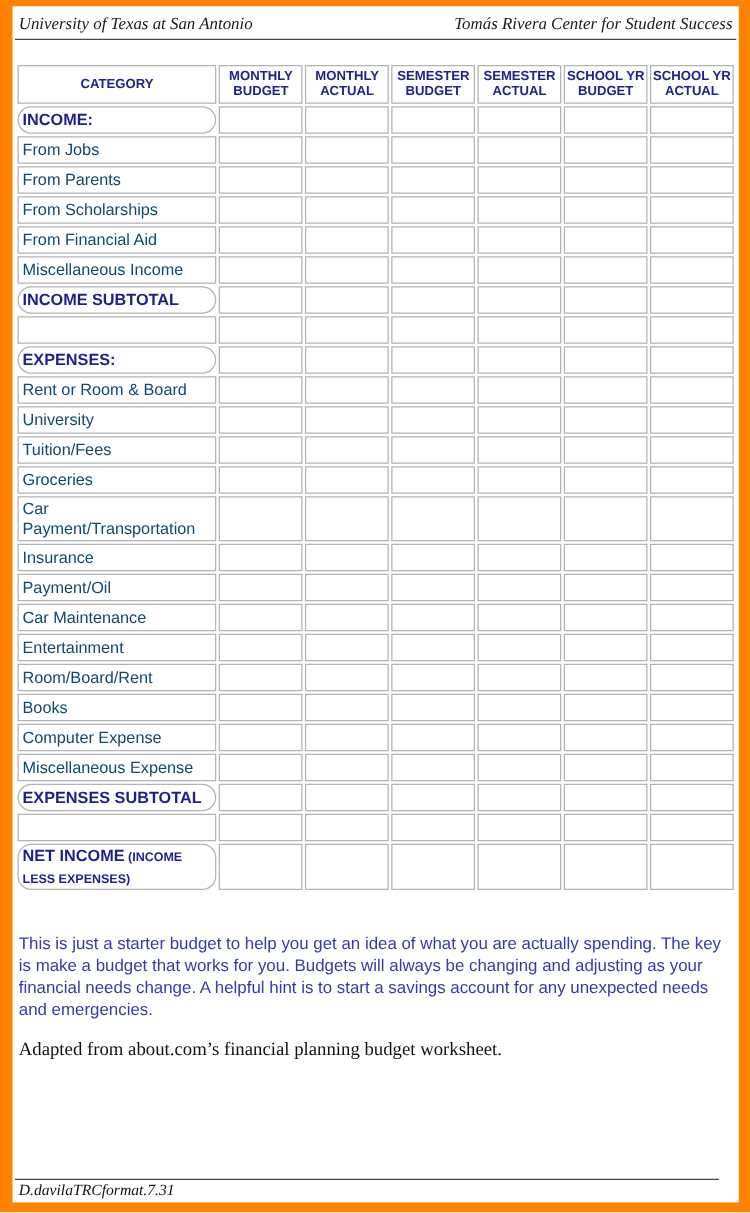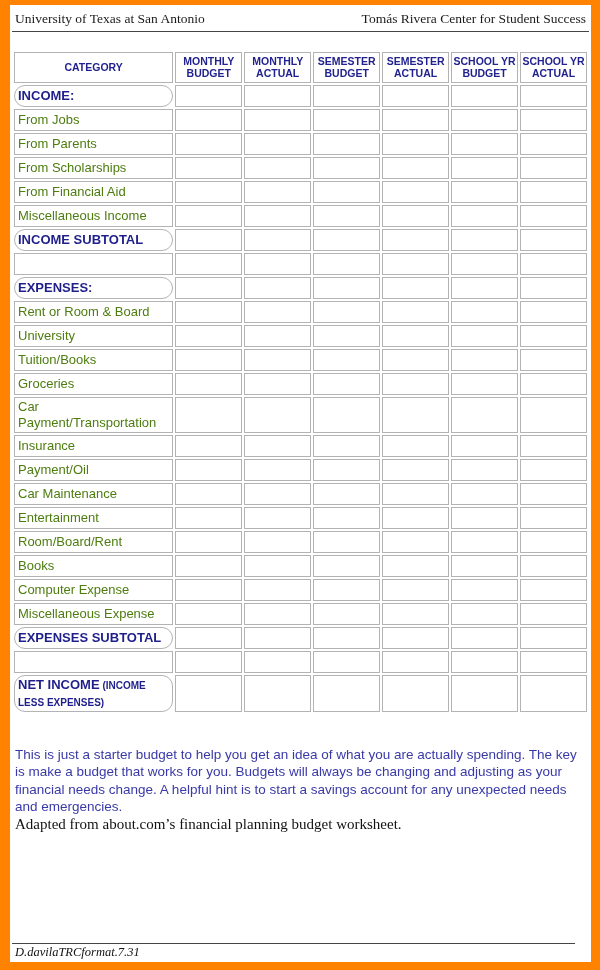--- a/index.html
+++ b/index.html
@@ -21,20 +21,21 @@
     position: absolute;
     inset: 0;
     padding: 3px 2px 0 2px;
   }
 
   .doc-header {
     display: flex;
     justify-content: space-between;
     align-items: baseline;
     font-family: "Liberation Serif", serif;
+    font-style: italic;
     font-size: 13.5px;
     color: #1a1a1a;
     padding: 3px 3px 4px 3px;
     border-bottom: 1px solid #444444;
   }
 
   .title {
     margin: 26px 0 0 0;
     text-align: center;
     font-family: "Liberation Serif", serif;
@@ -62,21 +63,21 @@
     color: #22228E;
     text-align: center;
     line-height: 1.18;
     padding: 2px 1px;
     height: 27px;
   }
   table.budget th.category { width: 157px; }
   table.budget td.value { width: 66px; }
   table.budget td.label {
     font-size: 13px;
-    color: #4d7c0f;
+    color: #0c4a6e;
     padding: 1px 2px 1px 3px;
     height: 20px;
     line-height: 1.25;
   }
   table.budget td.label.section {
     font-weight: bold;
     color: #1F1F8C;
     border-radius: 11px;
   }
   table.budget td.label .sub {
@@ -85,21 +86,21 @@
   }
 
   .note {
     margin: 32px 2px 0 3px;
     font-size: 13.5px;
     line-height: 1.3;
     color: #3939A8;
   }
 
   .attribution {
-    margin: 0 0 0 3px;
+    margin: 16px 0 0 3px;
     font-family: "Liberation Serif", serif;
     font-size: 15px;
     color: #111111;
   }
 
   .doc-footer {
     position: absolute;
     left: 2px;
     right: 16px;
     bottom: 2px;
@@ -227,21 +228,21 @@
           <tr>
             <td class="label">University</td>
             <td class="value">&nbsp;</td>
             <td class="value">&nbsp;</td>
             <td class="value">&nbsp;</td>
             <td class="value">&nbsp;</td>
             <td class="value">&nbsp;</td>
             <td class="value">&nbsp;</td>
           </tr>
           <tr>
-            <td class="label">Tuition/Books</td>
+            <td class="label">Tuition/Fees</td>
             <td class="value">&nbsp;</td>
             <td class="value">&nbsp;</td>
             <td class="value">&nbsp;</td>
             <td class="value">&nbsp;</td>
             <td class="value">&nbsp;</td>
             <td class="value">&nbsp;</td>
           </tr>
           <tr>
             <td class="label">Groceries</td>
             <td class="value">&nbsp;</td>

